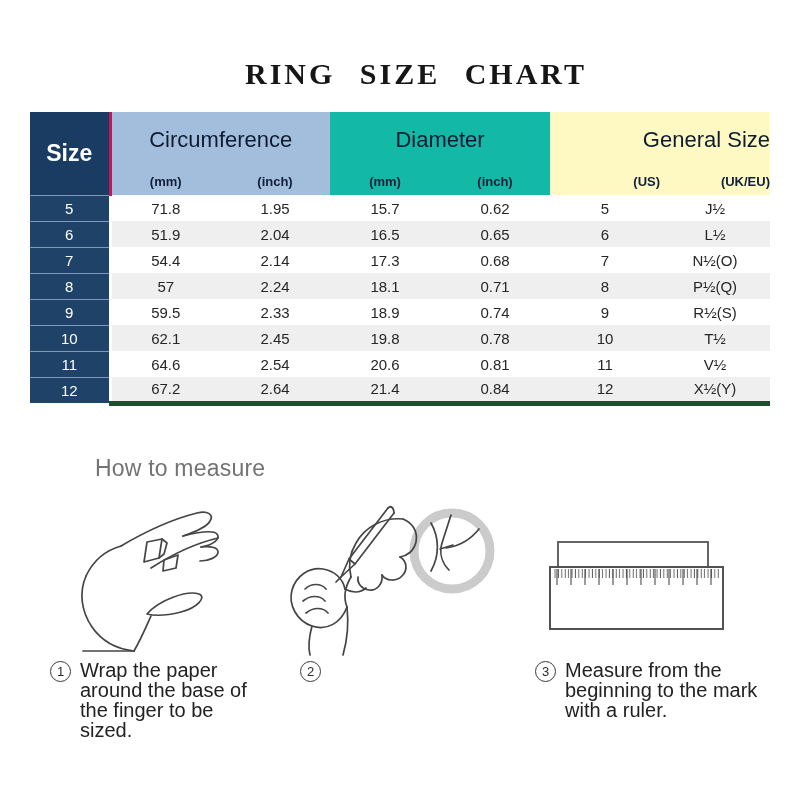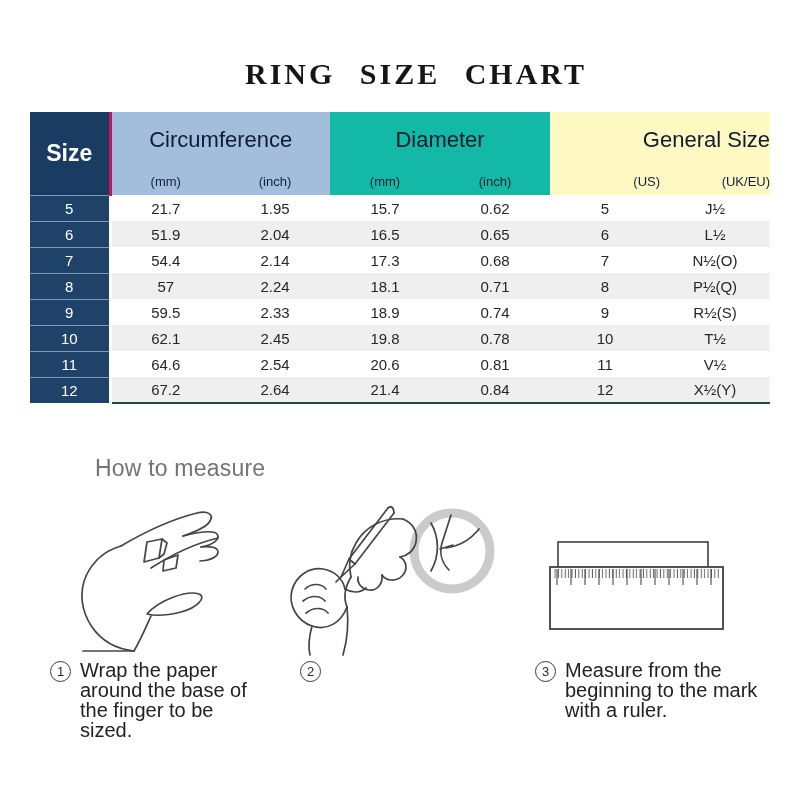--- a/index.html
+++ b/index.html
@@ -18,32 +18,32 @@
 
   
   .table-wrap { position:absolute; left:30px; top:112px; width:740px; }
   table { border-collapse:collapse; width:740px; table-layout:fixed; }
   th, td { text-align:center; vertical-align:middle; padding:0; }
   th.main { height:56px; font-size:22px; font-weight:400; color:#0d1c31; }
   th.size-h {
     background:#1a3c63; color:#ffffff; font-weight:bold; font-size:23px;
     border-right:3px solid #be185d;
   }
-  th.sub { height:27px; font-size:13px; font-weight:normal; color:#10203a; }
+  th.sub { height:27px; font-size:13px; font-weight:bold; color:#10203a; }
   .g0 { background:#a3bedc;margin-top:28px; }
   .g1 { background:#14b8a6; }
   .g2 { background:#fef9c3;text-align:right; }
   tbody td { height:26px; font-size:15px; color:#262626; }
   tbody td.sz {
     background:#1f4368; color:#ffffff;
     border-top:1px solid #7e99bb; border-right:3px solid #ffffff;
   }
   tbody tr:nth-child(even) td:not(.sz) { background:#efefef; }
   tbody tr:nth-child(odd)  td:not(.sz) { background:#ffffff; }
-  tbody tr:last-child td:not(.sz) { border-bottom:2px solid #14532d; }
+  tbody tr:last-child td:not(.sz) { border-bottom:5px solid #14532d; }
 
   
   .htm-heading {
     position:absolute; left:95px; top:455px;
     font-size:23px; color:#737373; letter-spacing:0.2px;
   }
   .ill { position:absolute; }
   .ill-1 { left:50px;  top:490px; }
   .ill-2 { left:283px; top:485px; }
   .ill-3 { left:530px; top:512px; }
@@ -94,21 +94,21 @@
           <th class="sub g0">(inch)</th>
           <th class="sub g1">(mm)</th>
           <th class="sub g1">(inch)</th>
           <th class="sub g2">(US)</th>
           <th class="sub g2">(UK/EU)</th>
         </tr>
       </thead>
       <tbody>
         <tr>
           <td class="sz">5</td>
-          <td>21.7</td>
+          <td>71.8</td>
           <td>1.95</td>
           <td>15.7</td>
           <td>0.62</td>
           <td>5</td>
           <td>J½</td>
         </tr>
         <tr>
           <td class="sz">6</td>
           <td>51.9</td>
           <td>2.04</td>

